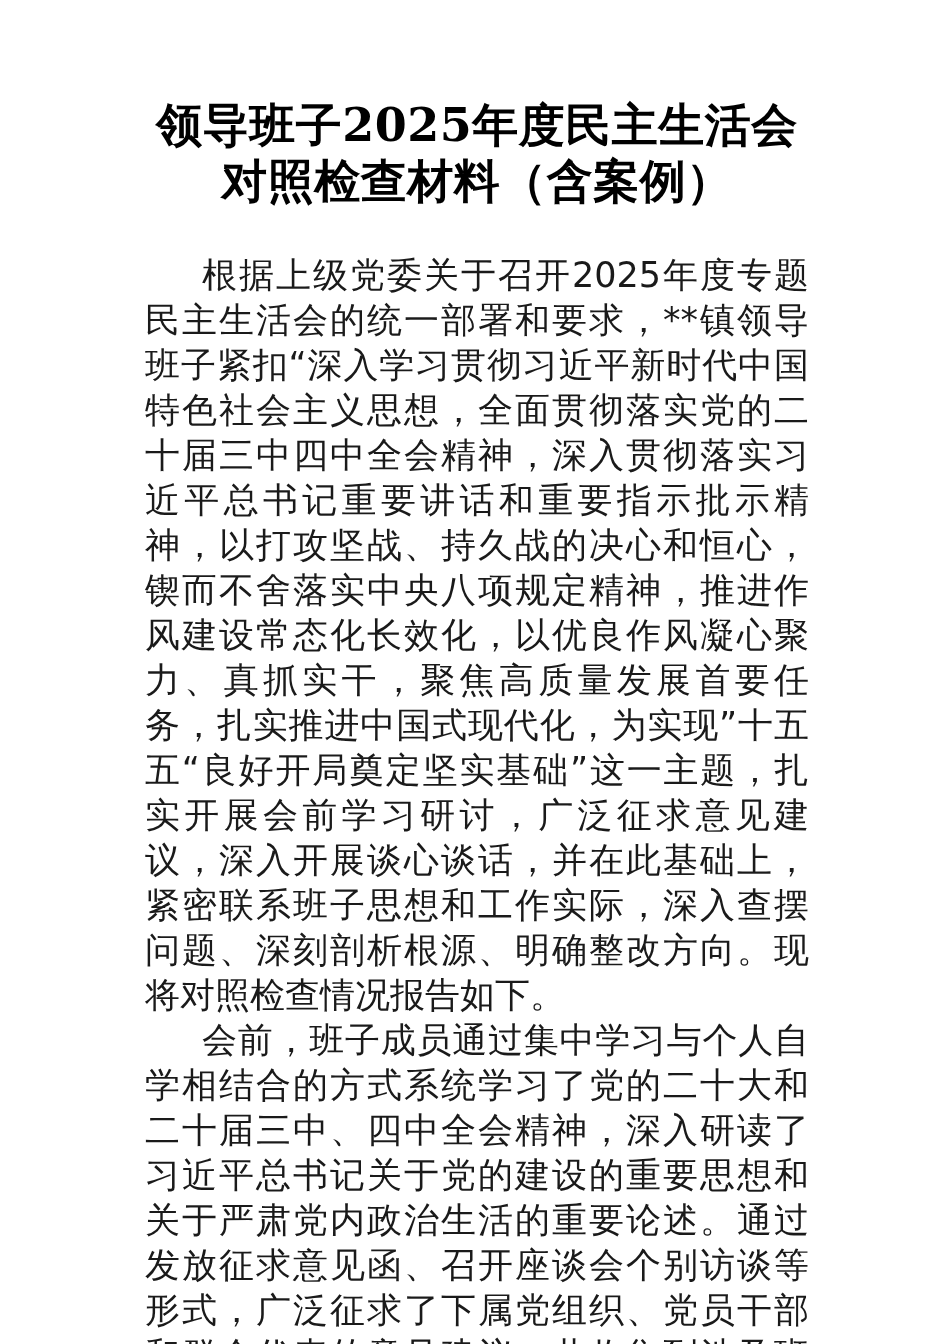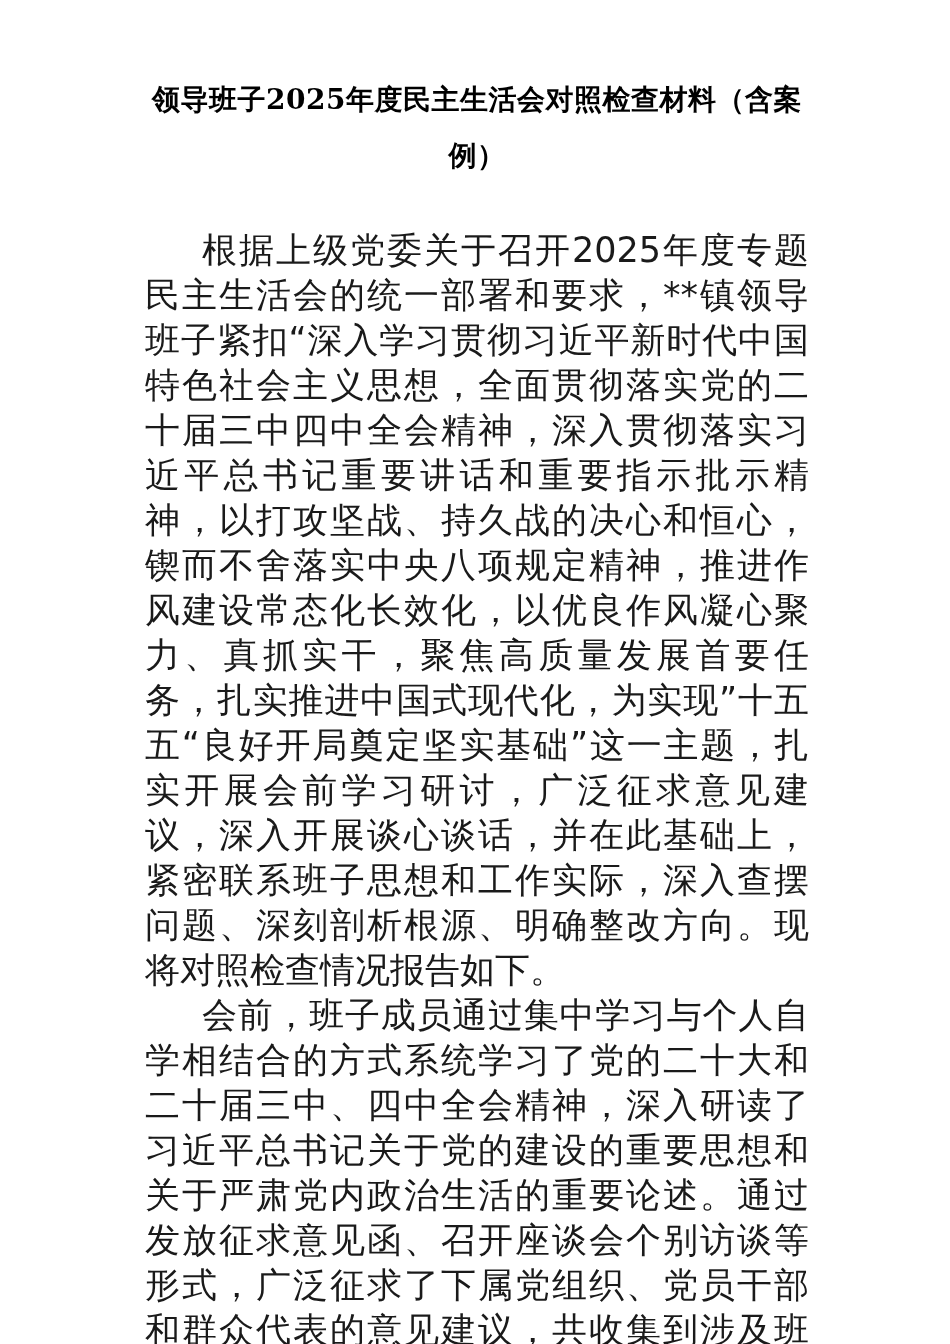--- a/index.html
+++ b/index.html
@@ -19,24 +19,24 @@
 
   .doc-body {
     position: absolute;
     left: 145px;
     top: 0;
     width: 664px;
   }
 
   .doc-title {
     margin: 0;
-    padding-top: 72px;
+    padding-top: 97px;
     font-family: "DejaVu Serif", "Liberation Serif", serif;
     font-weight: 700;
-    font-size: 28px;
+    font-size: 46px;
     line-height: 56px;
     text-align: center;
     color: #000000;
     letter-spacing: 0.5px;
     word-break: break-all;
   }
 
   .para-block {
     margin-top: 44px;
   }

